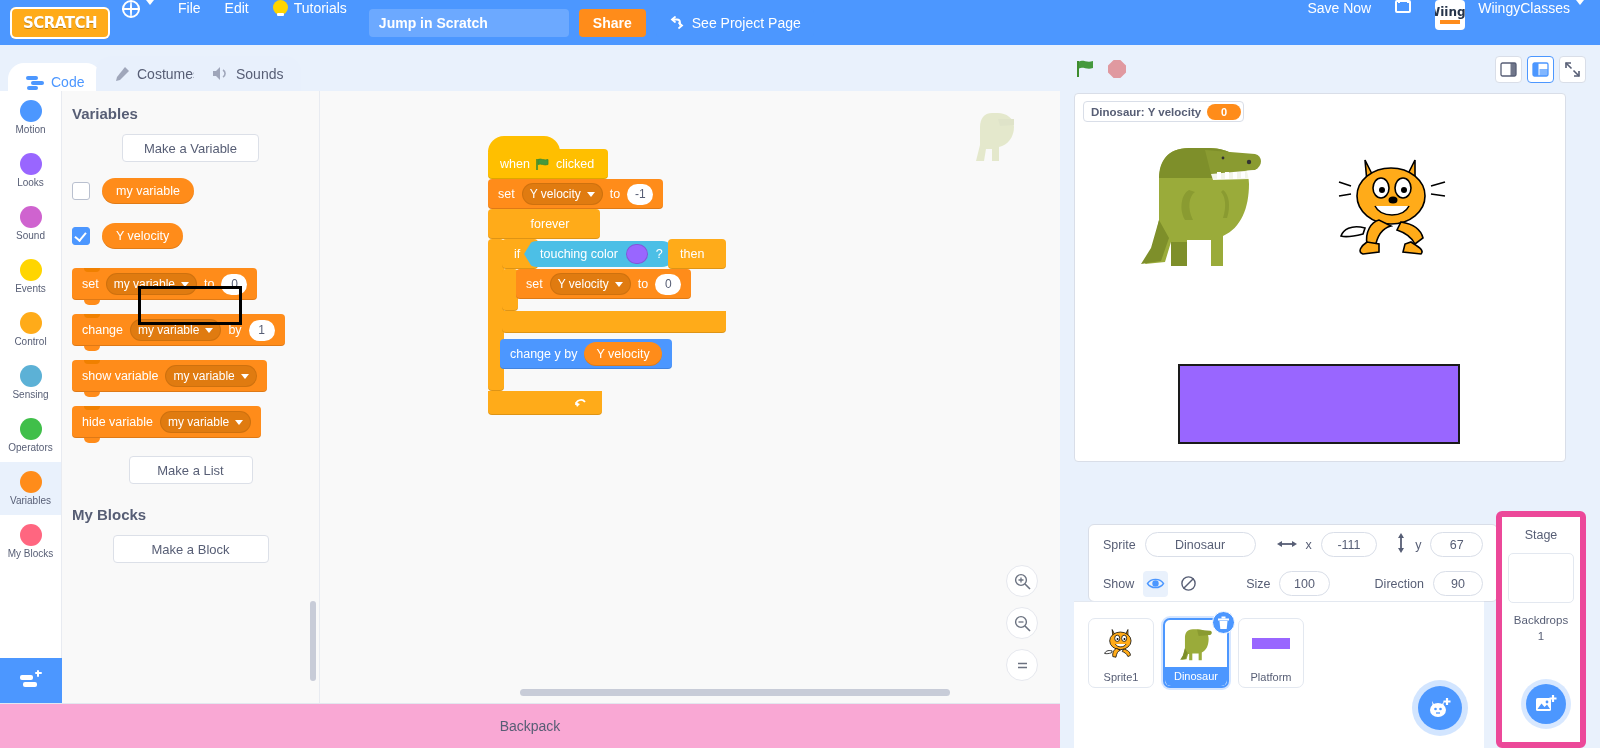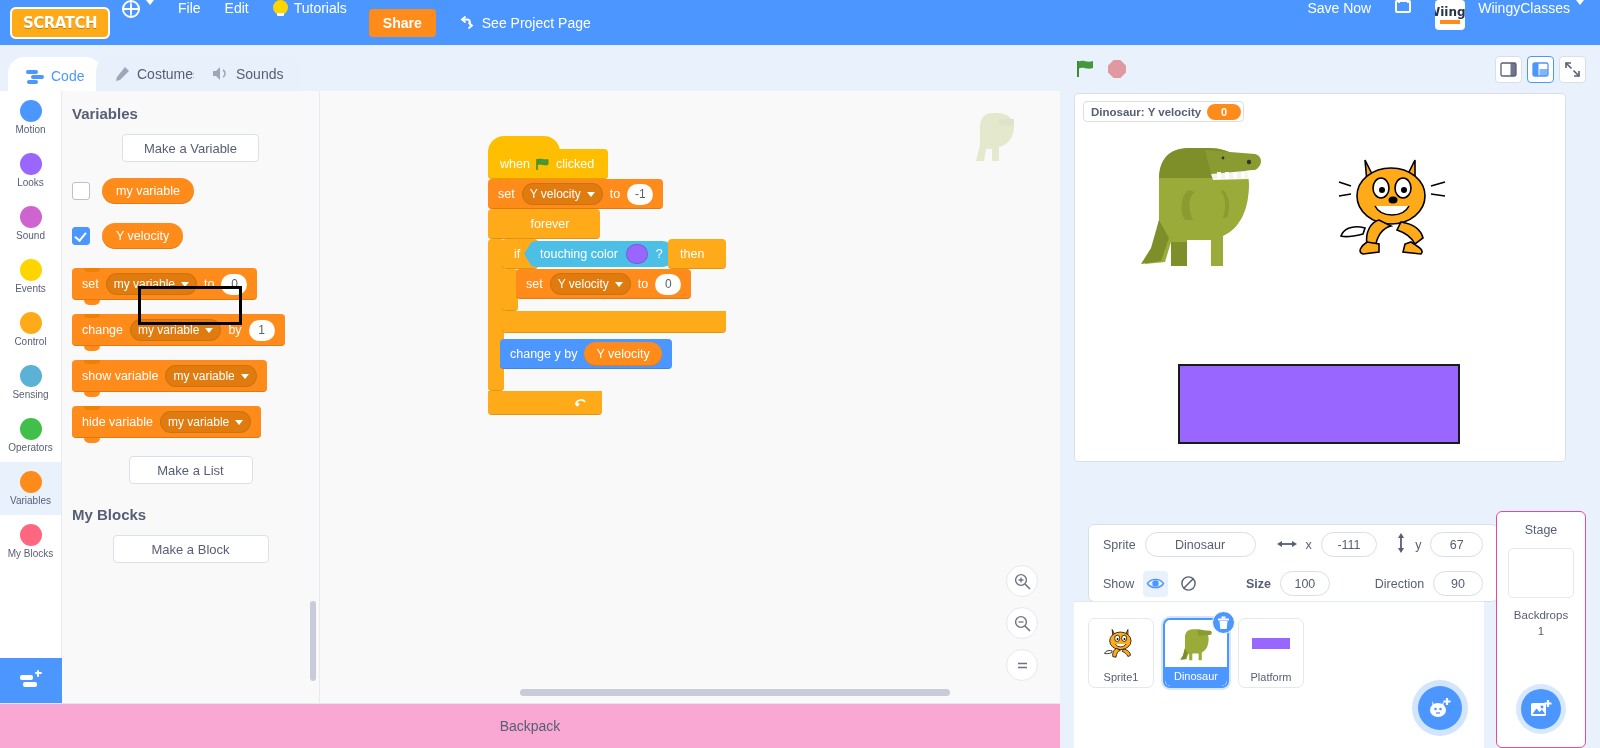--- a/index.html
+++ b/index.html
@@ -69,21 +69,21 @@
   .avatar .w { font-size:12px;font-weight:bold;color:#26344A;line-height:1;font-family:"DejaVu Sans",sans-serif; }
   .avatar .bar{width:20px;height:4px;background:#FF8C1A;margin-top:2px;}
 
   
   #tabsrow { position:absolute; left:0; top:45px; width:1600px; height:46px; }
   .tab {
     position:absolute; top:11px; height:35px; border-radius:16px 16px 0 0;
     display:flex; align-items:center; gap:7px; padding:0 18px;
     font-size:14px; color:#575E75; background:#E8F0FC; cursor:pointer;
   }
-  .tab.active { background:#fff; color:#4C97FF; top:12px; height:38px; }
+  .tab.active { background:#fff; color:#4C97FF; top:18px; height:38px; }
   .tab-codeicon { width:18px;height:13px;position:relative;flex:none; }
   .tab-codeicon i {position:absolute;height:4px;border-radius:2px;background:#4C97FF;display:block;}
   .brushicon{width:16px;height:16px;position:relative;flex:none;}
   .soundicon{width:17px;height:15px;position:relative;flex:none;}
 
   
   #catcol {
     position:absolute; left:0; top:91px; width:62px; height:612px;
     background:#fff; border-right:1px solid #E8EBF1; z-index:3;
   }
@@ -285,21 +285,21 @@
     background:#4C97FF; border:1px solid #fff; display:flex;align-items:center;justify-content:center;
     cursor:pointer;
   }
   #addsprite {
     position:absolute; right:22px; bottom:18px; width:44px;height:44px;border-radius:50%;
     background:#4C97FF; box-shadow:0 0 0 6px rgba(76,151,255,.25);
     display:flex;align-items:center;justify-content:center;cursor:pointer;
   }
   #stagecol {
     position:absolute; left:436px; top:466px; width:90px; height:237px;
-    background:#fff; border:1px solid #ec4899; border-radius:6px;
+    background:#fff; border:6px solid #ec4899; border-radius:6px;
     display:flex; flex-direction:column; align-items:center;
   }
   #stagecol .sc-title{ height:36px; line-height:36px; font-size:12.5px; color:#575E75; }
   #stagecol .sc-thumb{ width:66px;height:50px;background:#fff;border:1px solid #E3E8F0;border-radius:5px;}
   #stagecol .sc-lbl{ font-size:11.5px;color:#575E75;margin-top:11px;}
   #stagecol .sc-cnt{ font-size:11.5px;color:#575E75;margin-top:4px;}
   #addbackdrop{
     position:absolute; left:24px; bottom:18px; width:40px;height:40px;border-radius:50%;
     background:#4C97FF; box-shadow:0 0 0 5px rgba(76,151,255,.22);
     display:flex;align-items:center;justify-content:center;cursor:pointer;
@@ -330,20 +330,21 @@
     <span>File</span>
   </div>
   <div class="mb-item">
     <span>Edit</span>
   </div>
   <div class="mb-item">
     <span class="bulb"></span>
     <span>Tutorials</span>
   </div>
 
+  <input id="projname" value="Jump in Scratch" style="">
 
   <button id="sharebtn">Share</button>
 
   <div id="projpage">
     <svg width="16" height="15" viewBox="0 0 16 15">
       <path d="M6 2 L3 4.5 L6 7" stroke="#fff" stroke-width="1.8" fill="none" stroke-linecap="round"></path>
       <path d="M10 8 L13 10.5 L10 13" stroke="#fff" stroke-width="1.8" fill="none" stroke-linecap="round"></path>
       <path d="M3 4.5 h5 a3 3 0 0 1 3 3 v3" stroke="#fff" stroke-width="1.8" fill="none"></path>
     </svg>
     <span>See Project Page</span>
@@ -742,21 +743,21 @@
           <path d="M1.5 7.5 C5 2 14 2 17.5 7.5 C14 13 5 13 1.5 7.5 Z" stroke="#4C97FF" stroke-width="1.4" fill="none"></path>
           <circle cx="9.5" cy="7.5" r="3.2" fill="#4C97FF"></circle>
         </svg>
       </span>
       <span class="iconbtn">
         <svg width="19" height="17" viewBox="0 0 19 17">
           <circle cx="9.5" cy="8.5" r="6.6" stroke="#575E75" stroke-width="1.4" fill="none"></circle>
           <path d="M4.5 13.5 L14.5 3.5" stroke="#575E75" stroke-width="1.4"></path>
         </svg>
       </span>
-      <span style="margin-left:36px;font-weight:bold;">Size</span>
+      <span style="margin-left:36px;">Size</span>
       <span class="spfield" style="width:62px;">100</span>
       <span style="margin-left:36px;">Direction</span>
       <span class="spfield" style="width:62px;">90</span>
     </div>
   </div>
 
   <div id="spritelist">
     <div class="sprites">
 
       <div class="spcard">

